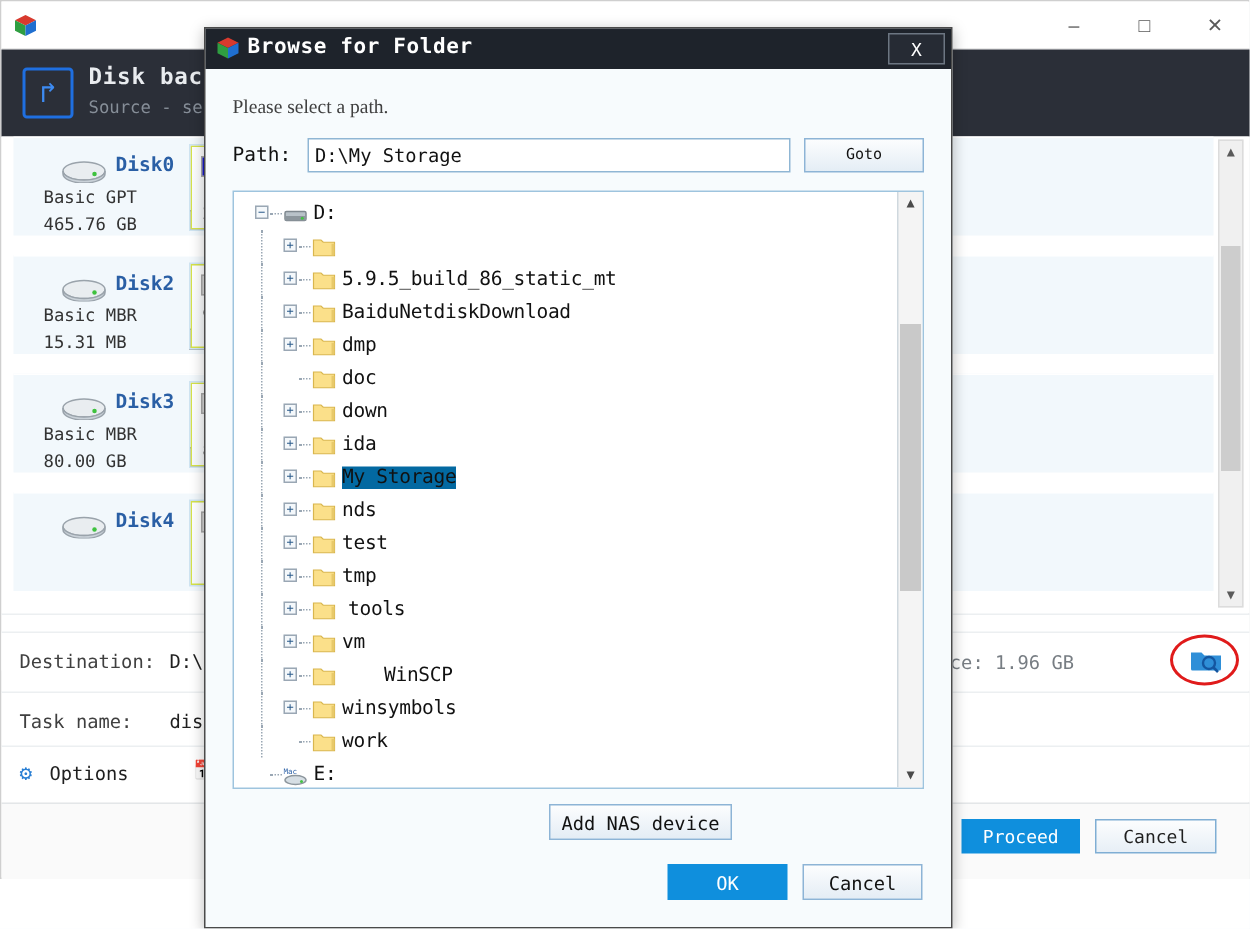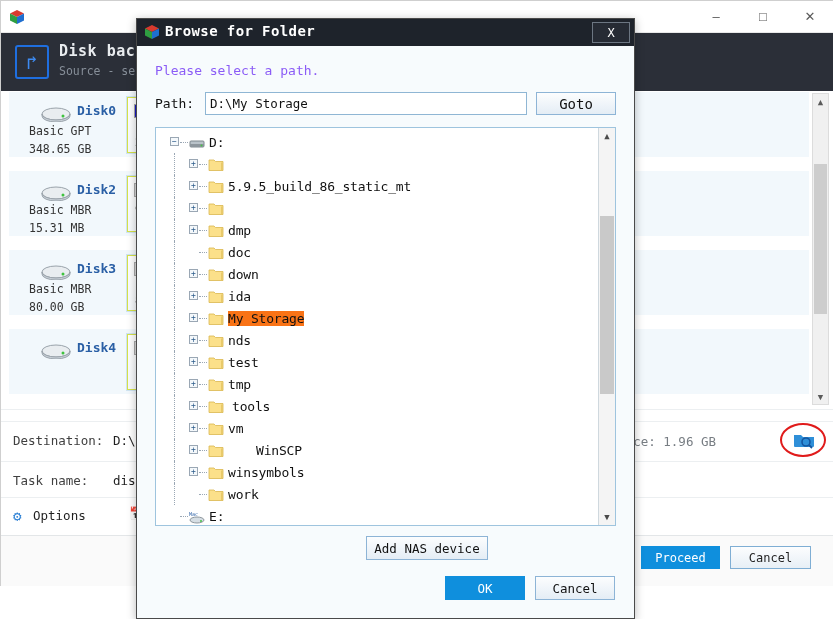--- a/index.html
+++ b/index.html
@@ -202,35 +202,35 @@
   .dlg-title {
     position: absolute; left: 28px; top: 4px;
     color: #ffffff; font-size: 14px; font-weight: bold; letter-spacing: .4px;
   }
   .dlg-close {
     position: absolute; right: 4px; top: 3px; width: 38px; height: 21px;
     background: #262b34; border: 1px solid #6c7682; color: #ffffff;
     font-size: 12px; display: flex; align-items: center; justify-content: center;
   }
   .dlg-hint {
-    position: absolute; left: 18px; top: 44px; font-size: 13px; color: #8b5cf6;
+    position: absolute; left: 18px; top: 44px; font-size: 13px; color: #404040; font-family: Liberation Serif, serif;
   }
   .dlg-path-label {
     position: absolute; left: 18px; top: 77px; font-size: 13px; color: #111;
   }
   .dlg-path-input {
     position: absolute; left: 68px; top: 73px; width: 322px; height: 23px;
     background: #ffffff; border: 1px solid #8fb6d4;
     font-family: "DejaVu Sans Mono", monospace; font-size: 12.5px;
     color: #111; padding: 3px 4px;
   }
   .dlg-goto {
     position: absolute; left: 399px; top: 73px; width: 80px; height: 23px;
     background: linear-gradient(#fcfdfe,#e4edf5); border: 1px solid #8db4d6;
-    font-family: "DejaVu Sans Mono", monospace; font-size: 14px; color: #111;
+    font-family: "DejaVu Sans Mono", monospace; font-size: 10px; color: #111;
     display: flex; align-items: center; justify-content: center;
   }
   .tree-box {
     position: absolute; left: 18px; top: 108px; width: 461px; height: 399px;
     background: #ffffff; border: 1px solid #9ec4de; overflow: hidden;
   }
   .tree-inner { position: absolute; left: 0; top: 0; width: 443px; height: 399px; padding-top: 3px; }
   .tnode {
     position: relative; height: 22px; display: flex; align-items: center;
     white-space: nowrap;
@@ -245,21 +245,21 @@
     position: absolute; height: 1px;
     border-top: 1px dotted #9aa7b4;
   }
   .tnode .vline {
     position: absolute; width: 1px; border-left: 1px dotted #9aa7b4;
   }
   .ticon { position: absolute; width: 16px; height: 14px; }
   .tlabel {
     position: absolute; font-size: 13px; color: #111; letter-spacing: -.2px;
   }
-  .tlabel.sel { background: #f97316; }
+  .tlabel.sel { background: #0369a1; }
   .tree-scroll {
     position: absolute; right: 0; top: 0; width: 17px; height: 397px;
     background: #f4f4f4; border-left: 1px solid #cfd8de;
   }
   .ts-arrow {
     position: absolute; left: 0; width: 16px; height: 16px;
     display: flex; align-items: center; justify-content: center;
     font-size: 9px; color: #4a4a4a;
   }
   .ts-up { top: 0; } .ts-down { bottom: 0; }
@@ -312,21 +312,21 @@
     <div class="disk-area" id="disk-list">
         <div class="disk-row" style="top: 0px;">
           <div class="disk-info">
             <div class="disk-glyph"><svg width="30" height="16" viewBox="0 0 30 16">
                 <ellipse cx="15" cy="8" rx="14" ry="6" fill="#e9edf0" stroke="#9aa3ab"></ellipse>
                 <path d="M1 8 a14 6 0 0 0 28 0 v2 a14 6 0 0 1 -28 0 z" fill="#c9d1d8" stroke="#9aa3ab"></path>
                 <circle cx="22" cy="10" r="1.5" fill="#3ec23e"></circle>
               </svg></div>
             <div class="disk-name">Disk0</div>
             <div class="disk-type">Basic GPT</div>
-            <div class="disk-size">348.65 GB</div>
+            <div class="disk-size">465.76 GB</div>
             <div class="disk-check checked"></div>
           </div>
           <div class="part" style="left: 118px; width: 252px;">
             <div class="part-bar" style="width: 238px;">
               <div class="part-fill" style="width: 92%;"></div>
             </div>
             <div class="part-label"></div>
             <div class="part-size">20</div>
             <div class="part-check"></div>
           </div>
@@ -495,20 +495,21 @@
             <span class="tlabel" style="left: 72px;">5.9.5_build_86_static_mt</span>
           </div>
           <div class="tnode">
             <span class="expander" style="left: 33px; top: 6px;">+</span>
             <span class="dotline" style="left: 43px; top: 11px; width: 8px;"></span>
             <span class="vline" style="left: 18px; top: 0px; height: 22px;"></span>
             <span class="ticon" style="left: 52px; top: 4px;"><svg width="16" height="14" viewBox="0 0 16 14">
                 <path d="M1 2 h5 l1.5 1.5 h7.5 v9 h-14 z" fill="#fbe08a" stroke="#d9b64e" stroke-width=".8"></path>
                 <rect x="13" y="4.5" width="2" height="7.5" fill="#e8c96a"></rect>
               </svg></span>
+            <span class="tlabel" style="left: 72px;">BaiduNetdiskDownload</span>
           </div>
           <div class="tnode">
             <span class="expander" style="left: 33px; top: 6px;">+</span>
             <span class="dotline" style="left: 43px; top: 11px; width: 8px;"></span>
             <span class="vline" style="left: 18px; top: 0px; height: 22px;"></span>
             <span class="ticon" style="left: 52px; top: 4px;"><svg width="16" height="14" viewBox="0 0 16 14">
                 <path d="M1 2 h5 l1.5 1.5 h7.5 v9 h-14 z" fill="#fbe08a" stroke="#d9b64e" stroke-width=".8"></path>
                 <rect x="13" y="4.5" width="2" height="7.5" fill="#e8c96a"></rect>
               </svg></span>
             <span class="tlabel" style="left: 72px;">dmp</span>

